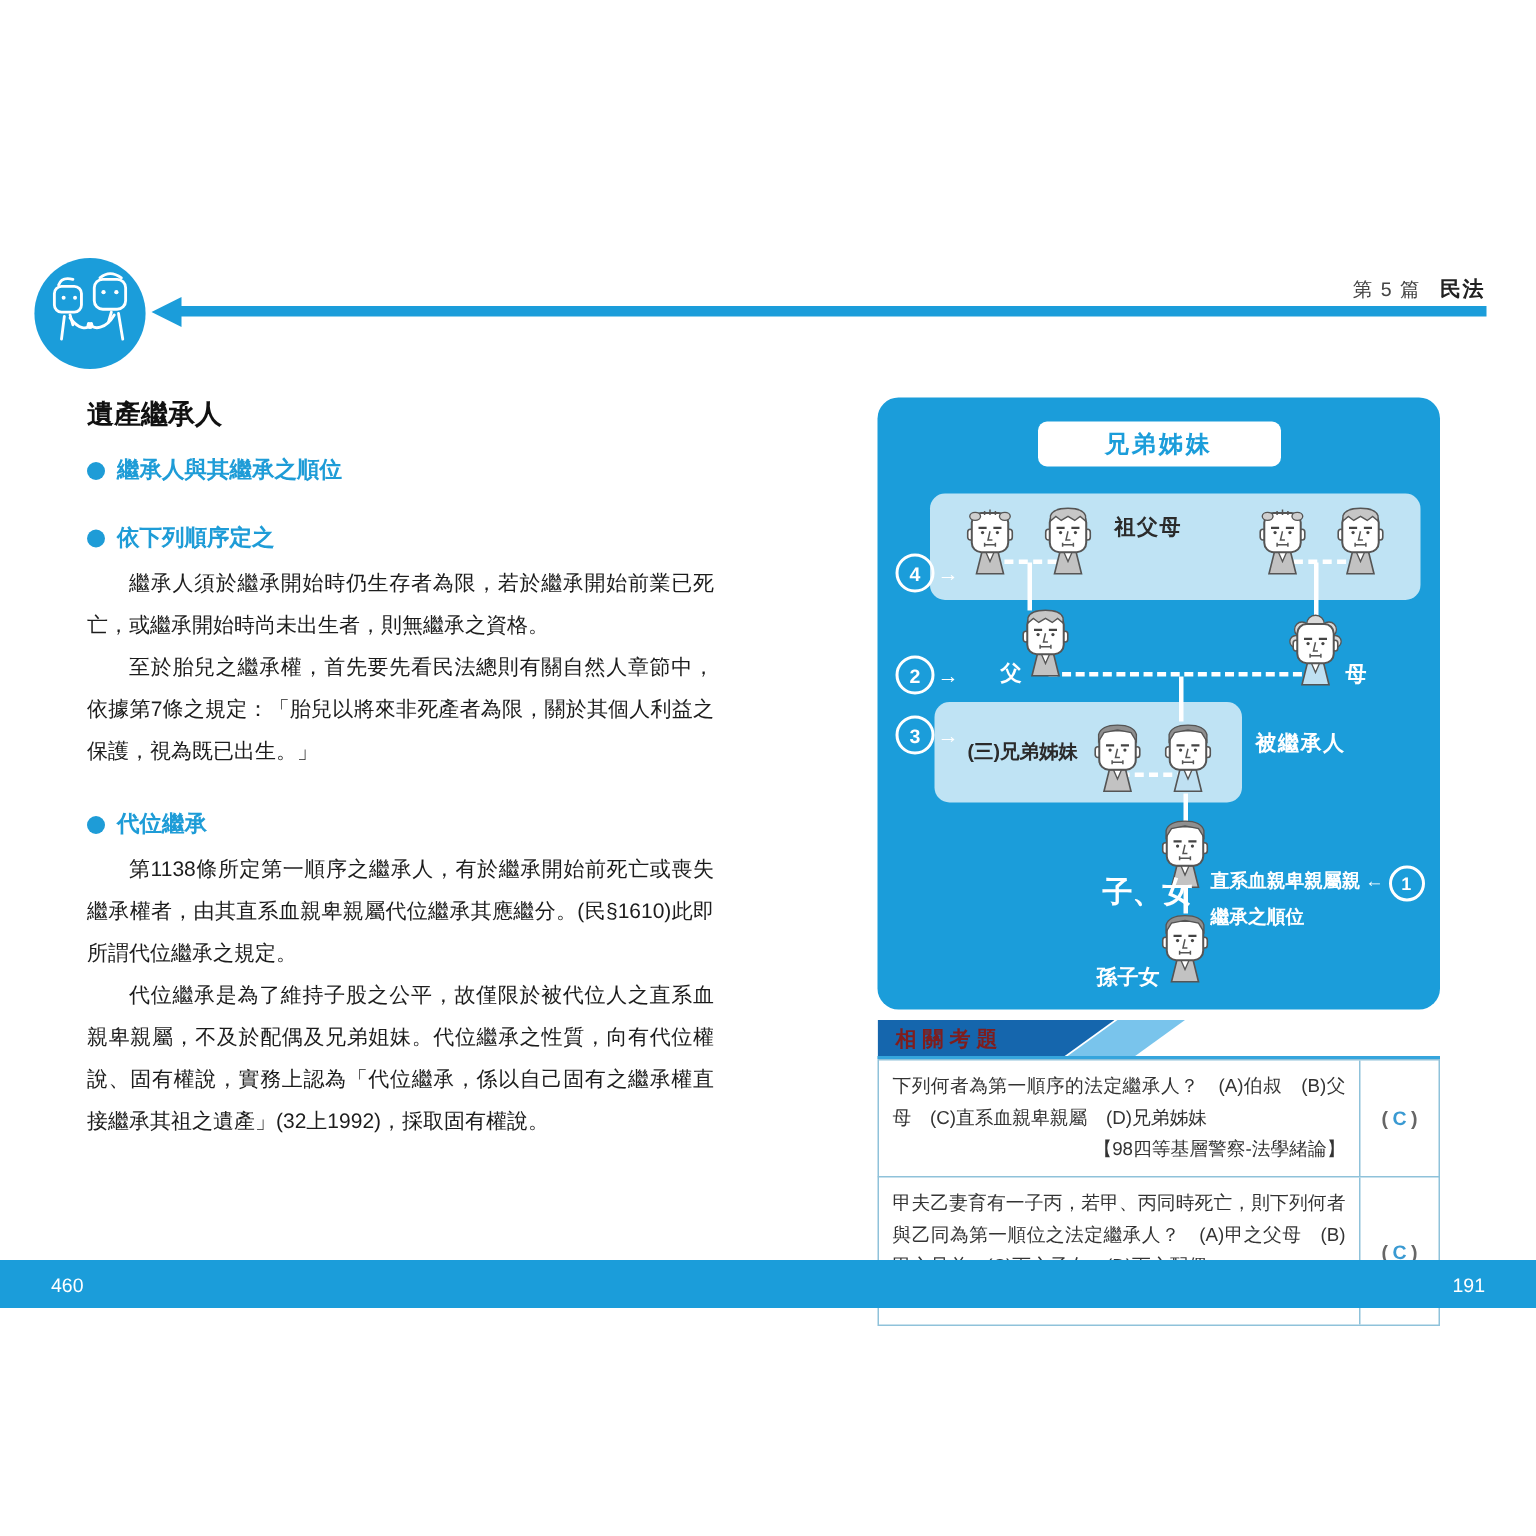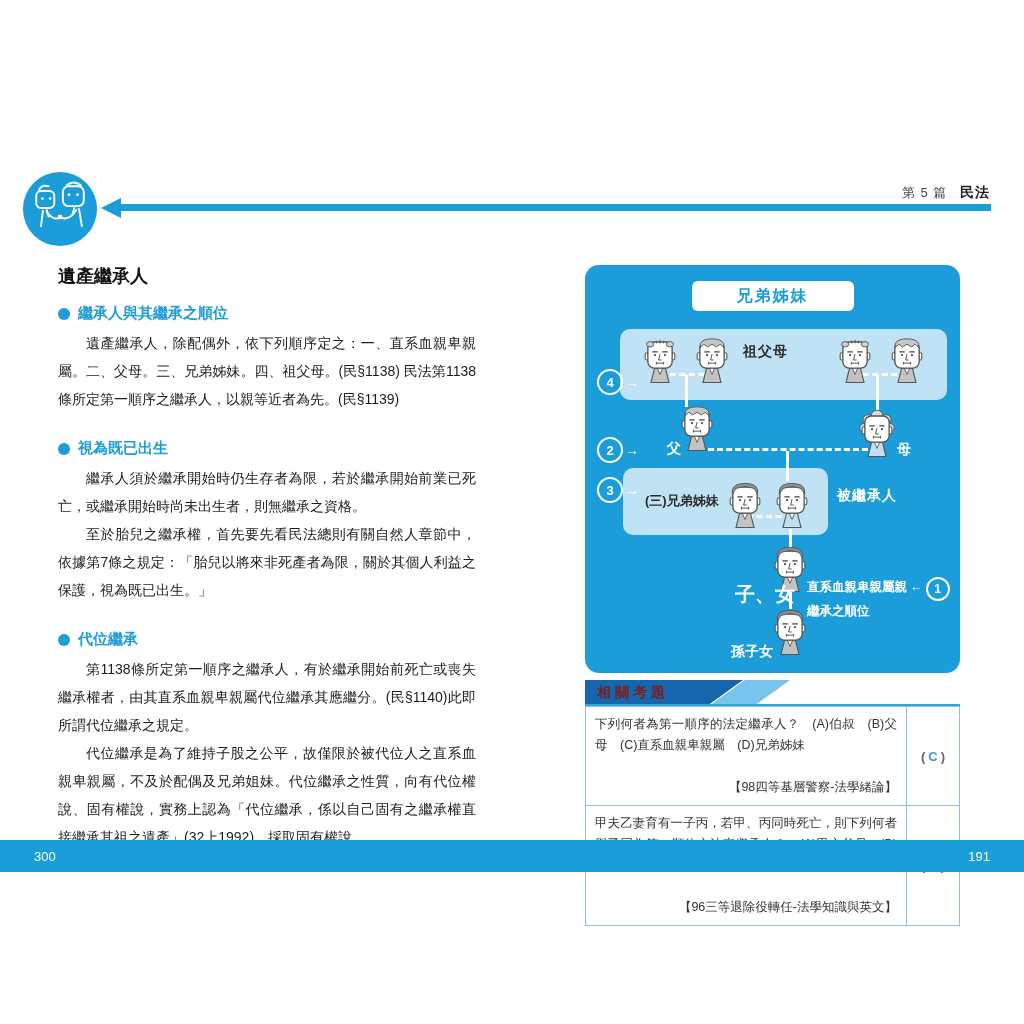--- a/index.html
+++ b/index.html
@@ -48,21 +48,21 @@
   .q-header{position:relative;height:26px;}
   .qh-dark{position:absolute;left:0;top:0;width:200px;height:100%;background:#1566ad;
         -webkit-clip-path:polygon(0 0,158px 0,122px 100%,0 100%);clip-path:polygon(0 0,158px 0,122px 100%,0 100%);}
   .qh-band{position:absolute;left:0;top:0;width:220px;height:100%;background:#79c4ec;
         -webkit-clip-path:polygon(160px 0,205px 0,169px 100%,124px 100%);clip-path:polygon(160px 0,205px 0,169px 100%,124px 100%);}
   .qh-text{position:absolute;left:12px;top:0;line-height:25px;color:#7f1d1d;font-weight:bold;font-size:14px;letter-spacing:4px;}
   .q-header .underline{position:absolute;left:0;right:0;bottom:0;height:2px;background:#35a5dd;}
   .q-row{display:flex;border:1px solid #8fc2da;background:#fff;}
   .q-row + .q-row{margin-top:-1px;}
   .q-cell{flex:1;padding:7px 9px;font-size:12.5px;line-height:21px;color:#333;text-align:justify;}
-  .q-src{float:right;color:#333;margin-top:21px;}
+  .q-src{float:right;color:#333;}
   .a-cell{flex:0 0 52px;border-left:1px solid #8fc2da;display:flex;align-items:center;justify-content:center;
         font-size:13px;color:#666;font-weight:bold;}
   .a-cell .letter{color:#3a9ad2;margin:0 3px;}
 
   
   .footer{position:absolute;left:0;top:840px;width:1024px;height:32px;background:#1b9dda;
         display:flex;align-items:center;justify-content:space-between;padding:0 34px;box-sizing:border-box;
         color:#fff;font-size:13px;}
 </style>
 </head>
@@ -141,34 +141,33 @@
     <b>民法</b>
   </div>
 
   <div class="article">
     <h1>遺產繼承人</h1>
 
     <div class="sec-head">
       <span class="dot"></span>
       <span>繼承人與其繼承之順位</span>
     </div>
-    <p>遺產繼承人，除配偶外，依下列順序定之：一、直系血親卑親屬。二、父母。三、兄弟姊妹。四、祖父母。(民§1138) 民法第1138條所定第一順序之繼承人，以親等近者為先。(民§1139)</p>
 
     <div class="sec-head" style="margin-top:26px;">
       <span class="dot"></span>
-      <span>視為既已出生</span>
+      <span>依下列順序定之</span>
     </div>
     <p>繼承人須於繼承開始時仍生存者為限，若於繼承開始前業已死亡，或繼承開始時尚未出生者，則無繼承之資格。</p>
     <p>至於胎兒之繼承權，首先要先看民法總則有關自然人章節中，依據第7條之規定：「胎兒以將來非死產者為限，關於其個人利益之保護，視為既已出生。」</p>
 
     <div class="sec-head" style="margin-top:26px;">
       <span class="dot"></span>
       <span>代位繼承</span>
     </div>
-    <p>第1138條所定第一順序之繼承人，有於繼承開始前死亡或喪失繼承權者，由其直系血親卑親屬代位繼承其應繼分。(民§1140)此即所謂代位繼承之規定。</p>
+    <p>第1138條所定第一順序之繼承人，有於繼承開始前死亡或喪失繼承權者，由其直系血親卑親屬代位繼承其應繼分。(民§1610)此即所謂代位繼承之規定。</p>
     <p>代位繼承是為了維持子股之公平，故僅限於被代位人之直系血親卑親屬，不及於配偶及兄弟姐妹。代位繼承之性質，向有代位權說、固有權說，實務上認為「代位繼承，係以自己固有之繼承權直接繼承其祖之遺產」(32上1992)，採取固有權說。</p>
   </div>
 
   <div class="diagram">
     <div class="dg-title">兄弟姊妹</div>
 
     <div class="dg-box dg-box1"></div>
     <div class="dg-box dg-box2"></div>
 
     <div class="dash-h" style="left:75px;top:108px;width:54px;"></div>
@@ -273,17 +272,17 @@
       </div>
       <div class="a-cell">
         <span>(</span>
         <span class="letter">C</span>
         <span>)</span>
       </div>
     </div>
   </div>
 
   <div class="footer">
-    <span>300</span>
+    <span>460</span>
     <span>191</span>
   </div>
 
 </div>
 
 </body></html>

